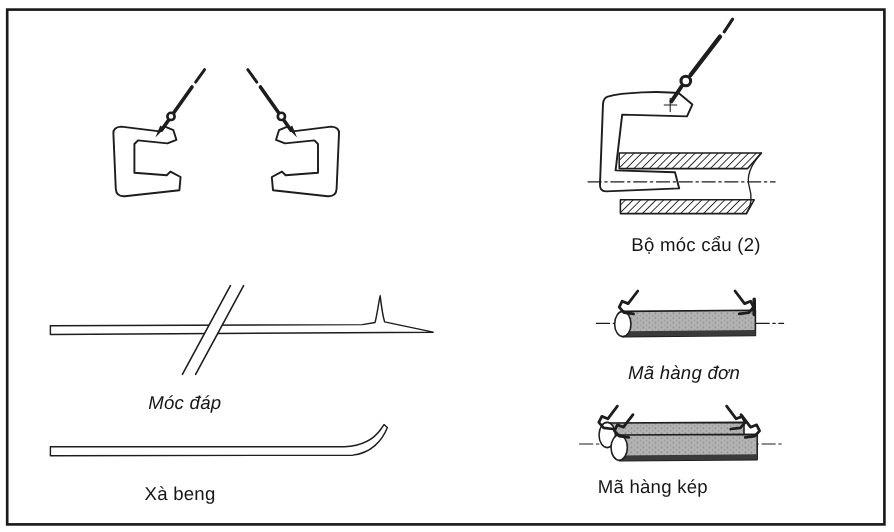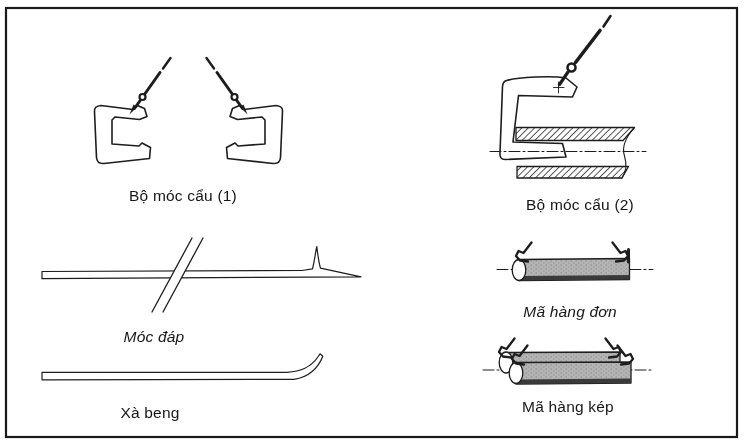--- a/index.html
+++ b/index.html
@@ -106,19 +106,18 @@
       <path d="M 516,362.5 L 631,362 L 631,383 L 516,384 Z" fill="url(#cylTex)" stroke-width="1.3"></path>
       <path d="M 517,379.5 L 631,378.5 L 631,383 L 517,384 Z" fill="#3a3a3a" stroke="none"></path>
       <ellipse cx="516" cy="373" rx="6.8" ry="10.5" fill="#ffffff" stroke-width="1.3"></ellipse>
       <use href="#hook-glyph" transform="translate(506,350)"></use>
       <use href="#hook-glyph" transform="translate(519,357)"></use>
       <use href="#hook-glyph" transform="translate(614,350) scale(-1,1)"></use>
       <use href="#hook-glyph" transform="translate(626,357) scale(-1,1)"></use>
     </g>
   </svg>
 
-  <div class="cap" style="left:183px;top:187px;">Bộ móc cẩu (1)</div>
   <div class="cap" style="left:580px;top:196px;">Bộ móc cẩu (2)</div>
   <div class="cap" style="left:154px;top:328px;font-style:italic;">Móc đáp</div>
   <div class="cap" style="left:150px;top:404px;">Xà beng</div>
   <div class="cap" style="left:570px;top:303px;font-style:italic;">Mã hàng đơn</div>
-  <div class="cap" style="left:568px;top:398px;">Mã hàng kép</div>
+  <div class="cap" style="left:544px;top:398px;">Mã hàng kép</div>
 </div>
 
 </body></html>

